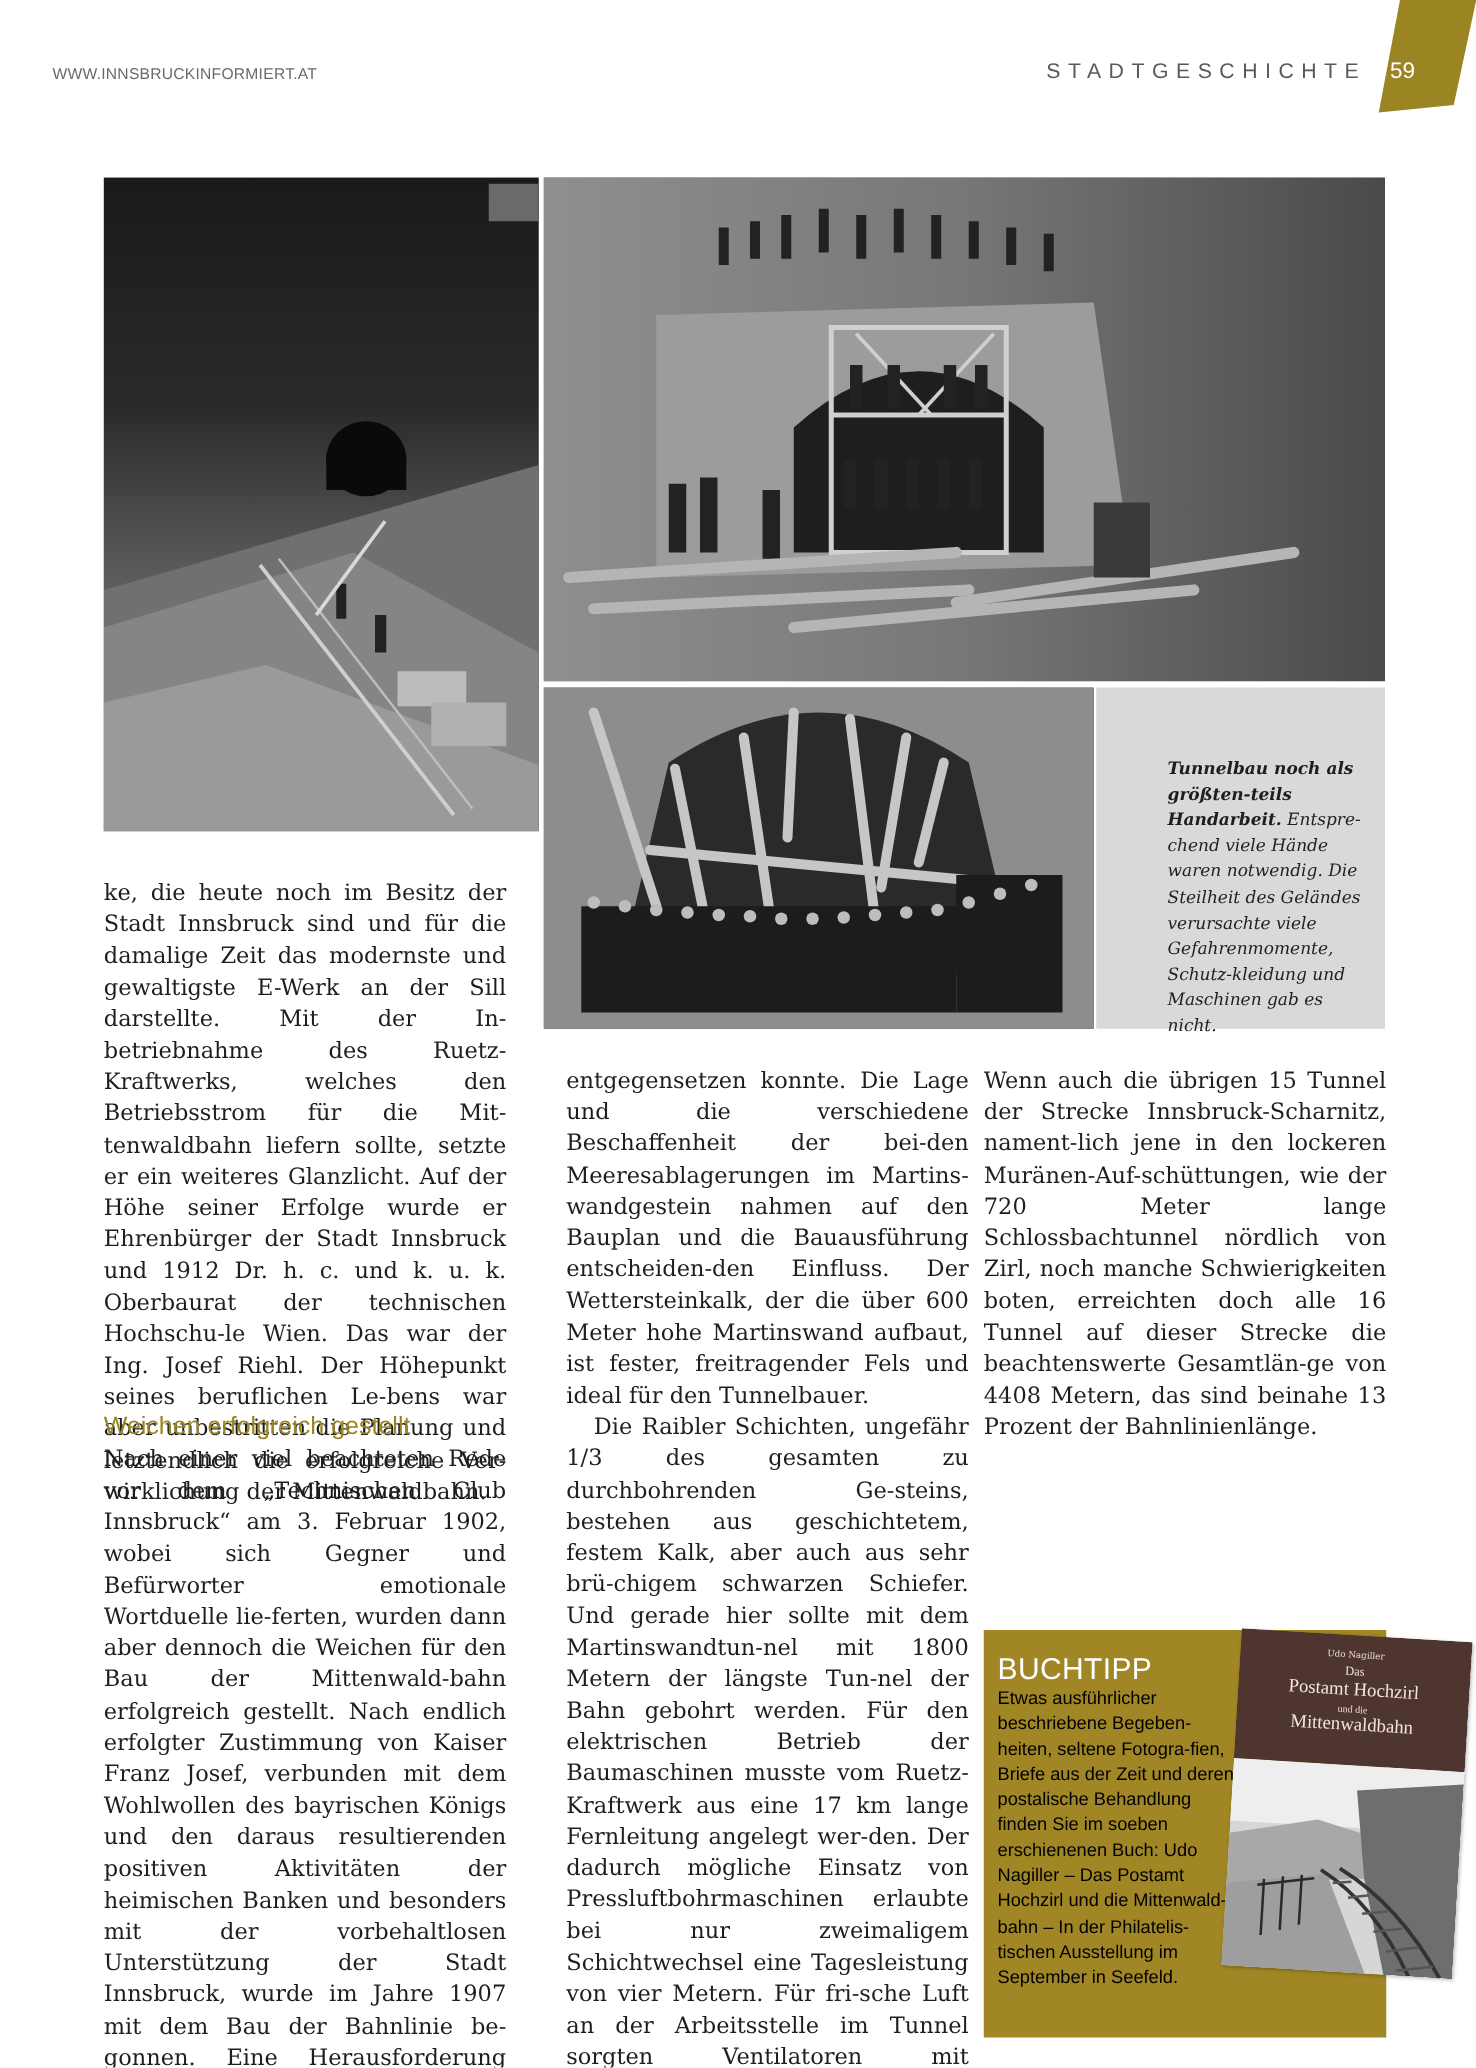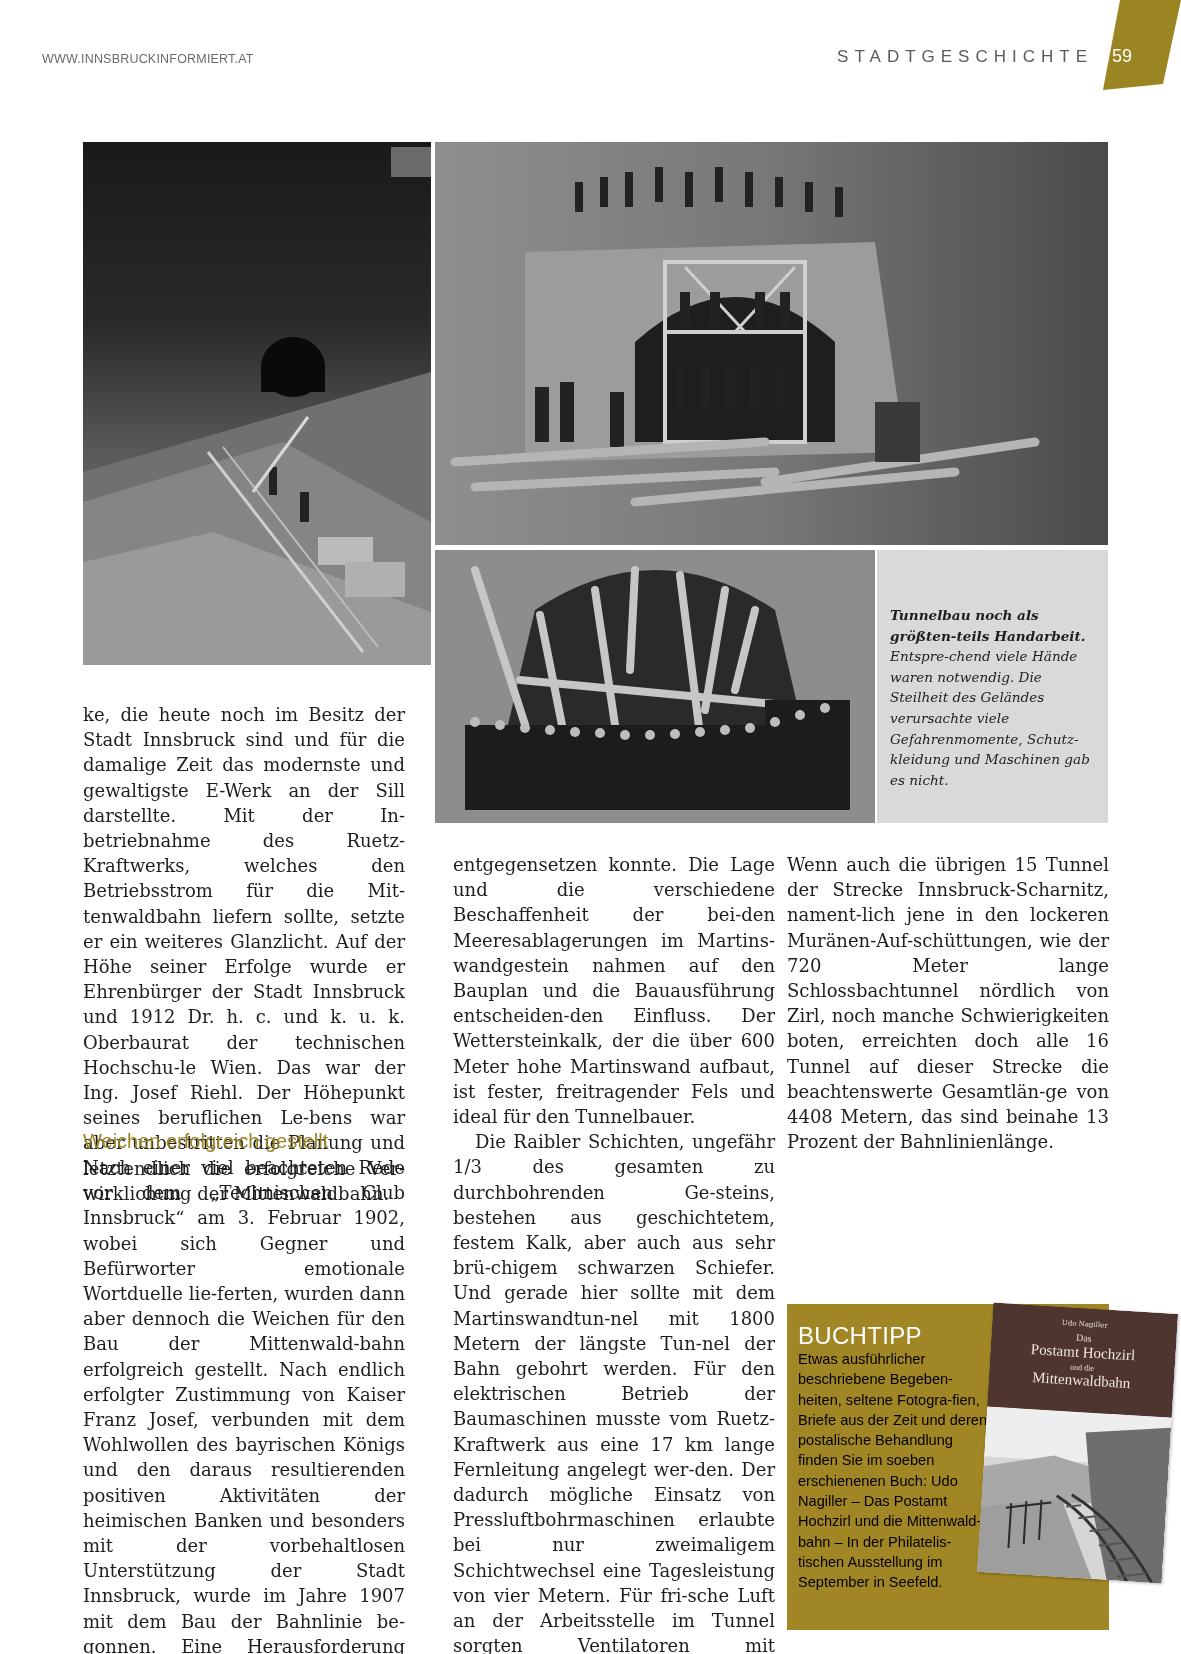--- a/index.html
+++ b/index.html
@@ -11,21 +11,21 @@
     .page-tab svg { position: absolute; left: 0; top: 0; }
     .page-number { position: absolute; left: 1112px; top: 46px; font-family: Liberation Sans, sans-serif; font-size: 18px; color: #ffffff; }
 
     .photo { position: absolute; overflow: hidden; background: #555; }
     .photo svg { display: block; width: 100%; height: 100%; }
     #photo-portal { left: 83px; top: 142px; width: 348px; height: 523px; }
     #photo-crew-top { left: 435px; top: 142px; width: 673px; height: 403px; }
     #photo-crew-bottom { left: 435px; top: 550px; width: 440px; height: 273px; }
 
     .caption-box { position: absolute; left: 877px; top: 550px; width: 231px; height: 273px; background: #d9d9d8; box-sizing: border-box; padding: 55px 10px 0 13px; }
-    .caption-text { font-family: "DejaVu Serif", serif; font-style: italic; font-size: 13.6px; line-height: 20.6px; color: #1e1e1e; }
+    .caption-text { font-family: "DejaVu Serif", serif; font-style: italic; font-size: 13.6px; line-height: 20.6px; color: #1e1e1e; margin-left: 44px; }
     .caption-text b { font-weight: bold; }
 
     .col { position: absolute; font-size: 18px; line-height: 25.2px; text-align: justify; hyphens: manual; }
     .col p { margin: 0; }
     .col p.indent { text-indent: 22px; }
     #col-left-top { left: 83px; top: 702px; width: 322px; }
     #col-left-bottom { left: 83px; top: 1155px; width: 322px; }
     #col-mid { left: 453px; top: 852px; width: 322px; }
     #col-right { left: 787px; top: 852px; width: 322px; }
 

